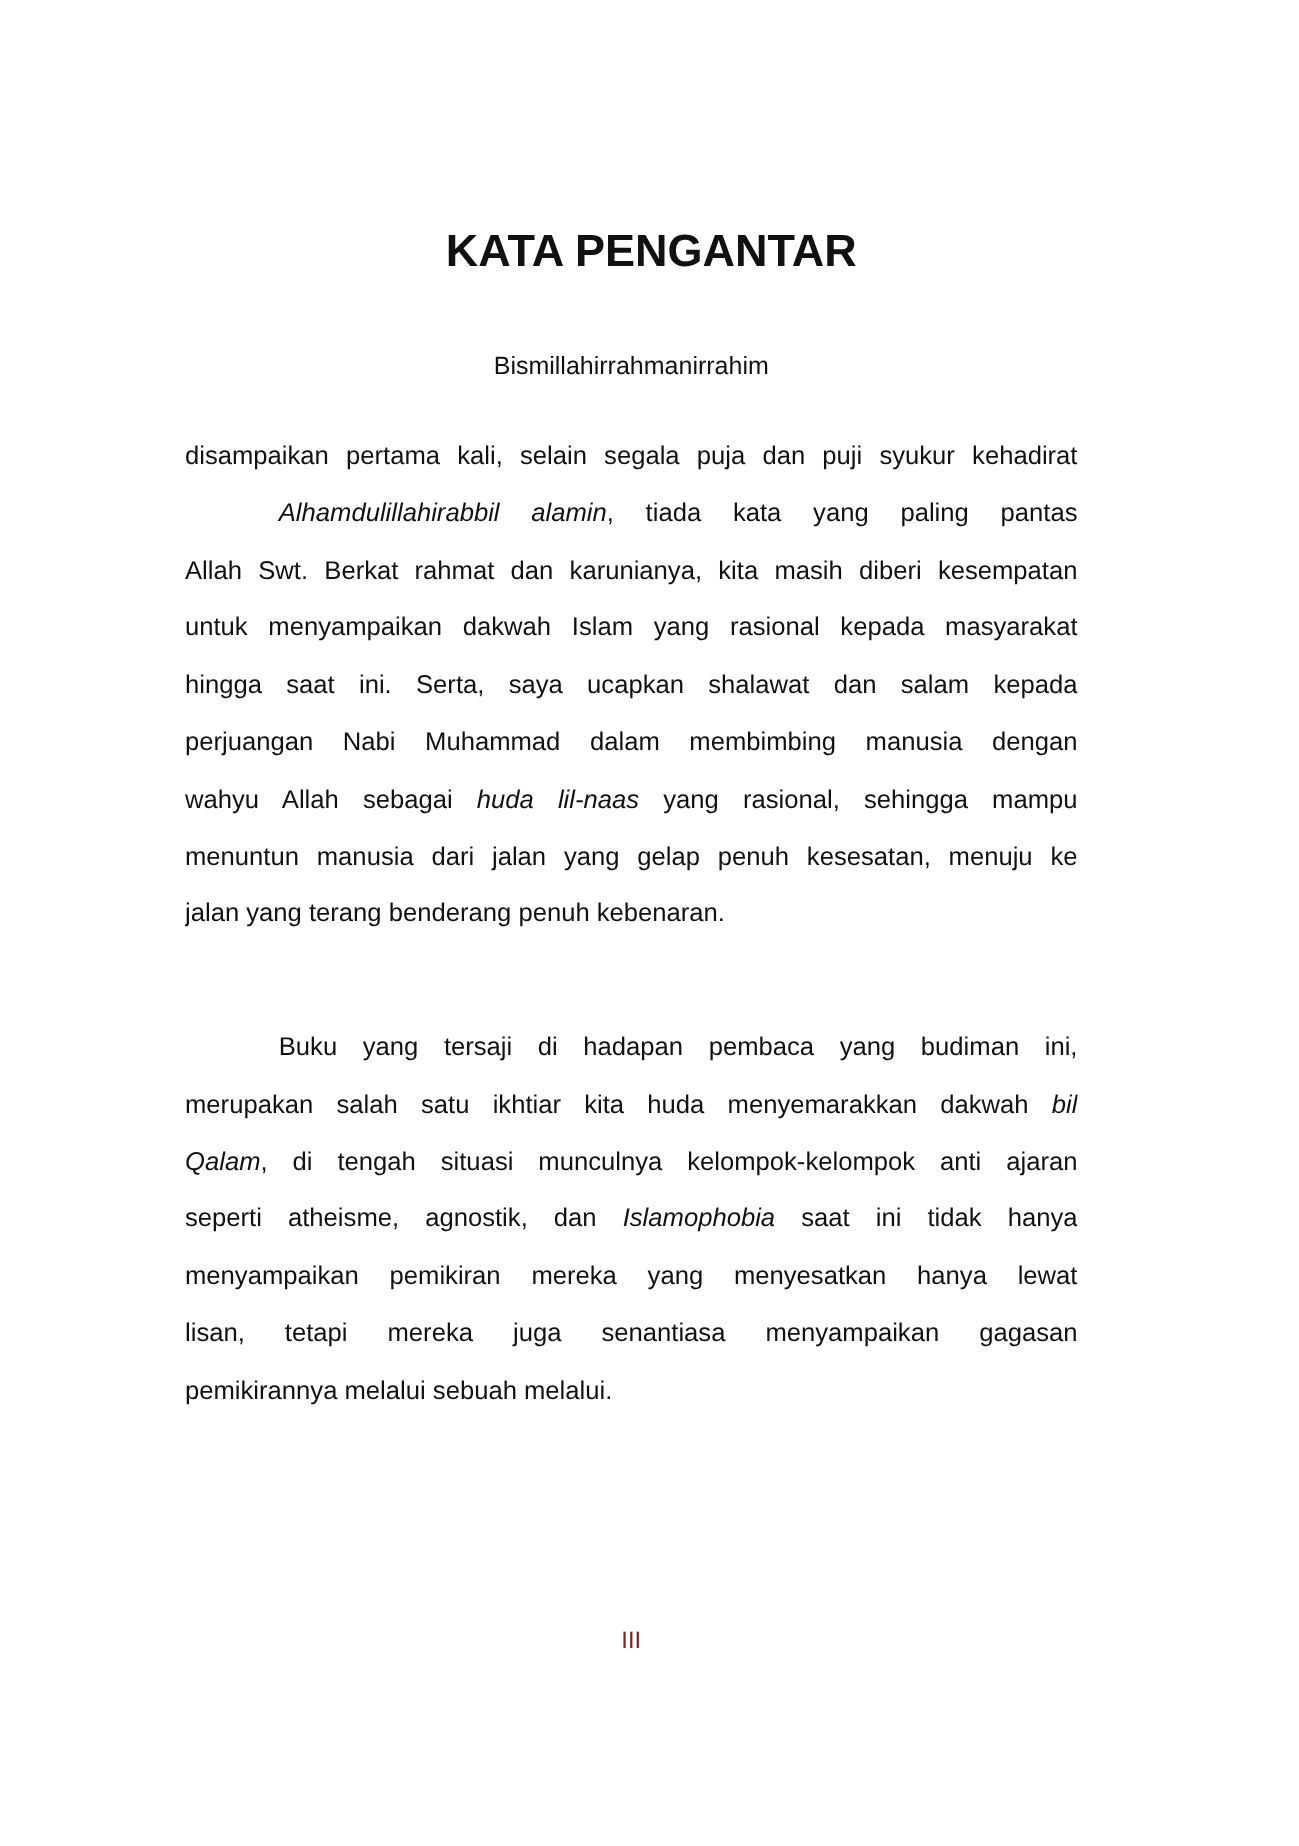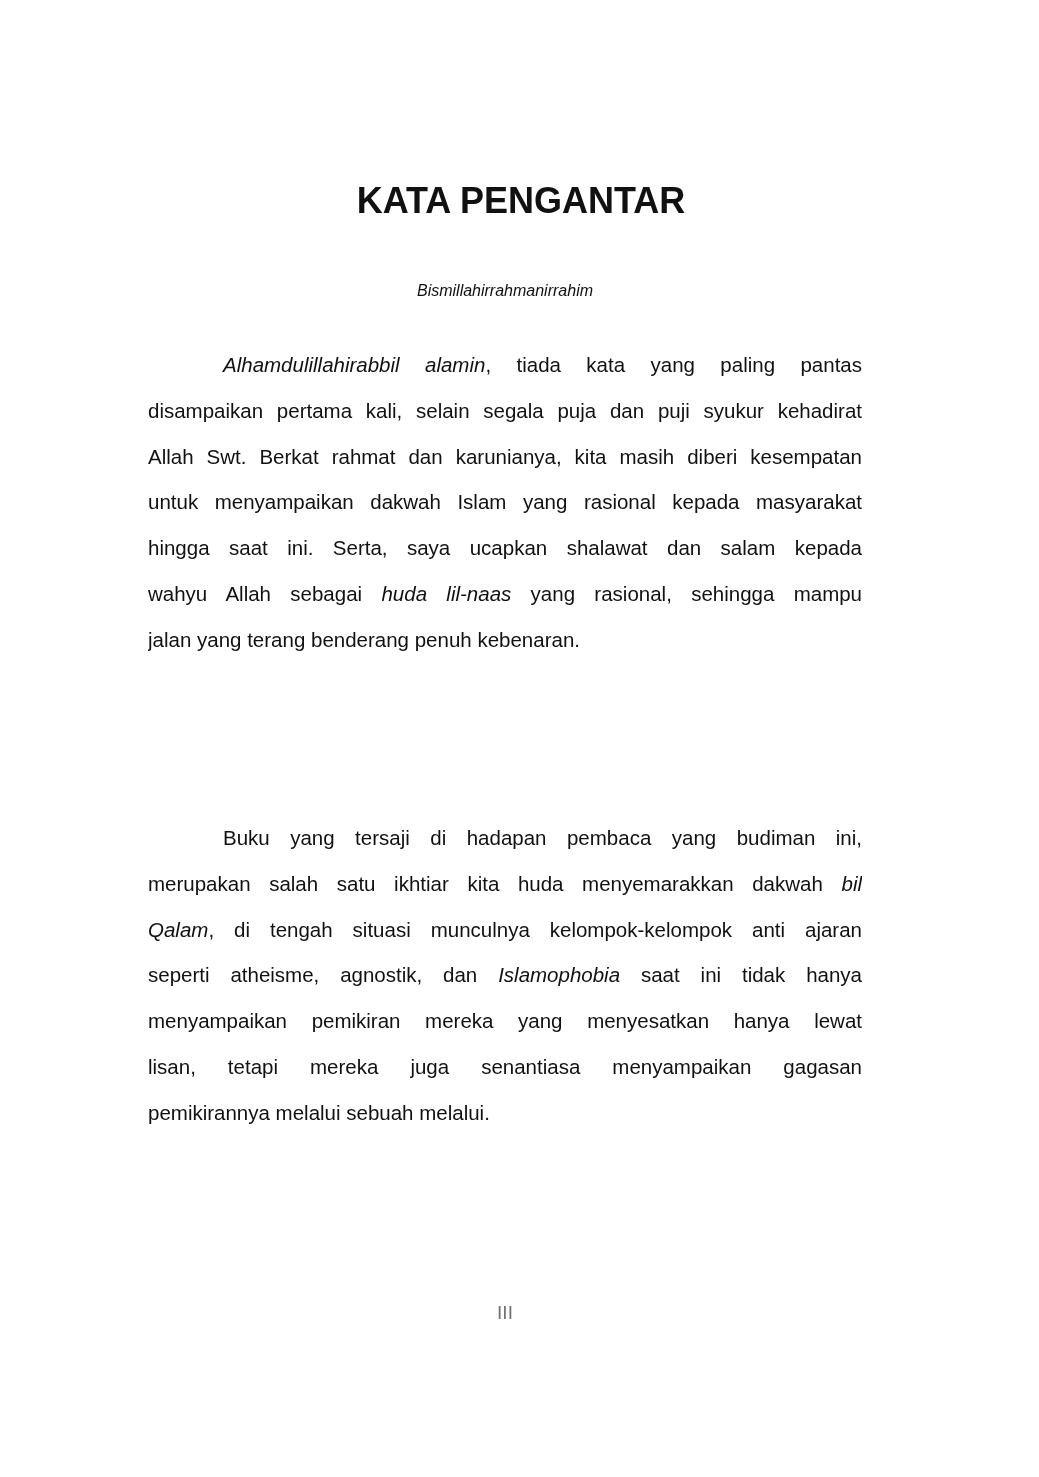--- a/index.html
+++ b/index.html
@@ -2,44 +2,46 @@
 <html><head>
 <meta charset="utf-8">
 <style>
   html, body { margin: 0; padding: 0; background: #ffffff; }
   body { width: 1039px; height: 1477px; position: relative; overflow: hidden; }
   .page { position: absolute; left: 0; top: 0; width: 1039px; height: 1477px; background: #ffffff; color: #111111;
           font-family: "Liberation Sans", "DejaVu Sans", sans-serif; }
   .title { position: absolute; top: 180px; left: 0; width: 1010px; text-align: center;
            font-weight: bold; font-size: 36px; letter-spacing: 0px; color: #111; padding-left: 16px; }
   .subtitle { position: absolute; top: 282px; left: 0; width: 1010px; text-align: center;
-              font-style: italic; font-size: 16px; color: #111; }
+              font-size: 20px; color: #111; }
   .para { position: absolute; left: 148px; width: 714px; }
   .line { height: 45.8px; line-height: 45.8px; font-size: 20.5px; white-space: nowrap;
           text-align: justify; text-align-last: justify; overflow: hidden; }
   .line.last { text-align-last: left; }
   .line.indent { padding-left: 75px; }
   .line span { }
   .it { font-style: italic; }
-  .pagenum { position: absolute; top: 1302px; left: 0; width: 1010px; text-align: center; font-size: 19px; color: #737373; }
+  .pagenum { position: absolute; top: 1302px; left: 0; width: 1010px; text-align: center; font-size: 19px; color: #7f1d1d; }
 </style>
 </head>
 <body>
 
 <div class="page">
   <div class="title">KATA PENGANTAR</div>
   <div class="subtitle">Bismillahirrahmanirrahim</div>
 
   <div class="para" id="para-0" style="top:342px;">
+      <div class="line"><span>disampaikan pertama kali, selain segala puja dan puji syukur kehadirat</span></div>
       <div class="line indent"><span class="it">Alhamdulillahirabbil alamin</span><span>, tiada kata yang paling pantas</span></div>
-      <div class="line"><span>disampaikan pertama kali, selain segala puja dan puji syukur kehadirat</span></div>
       <div class="line"><span>Allah Swt. Berkat rahmat dan karunianya, kita masih diberi kesempatan</span></div>
       <div class="line"><span>untuk menyampaikan dakwah Islam yang rasional kepada masyarakat</span></div>
       <div class="line"><span>hingga saat ini. Serta, saya ucapkan shalawat dan salam kepada</span></div>
+      <div class="line"><span>perjuangan Nabi Muhammad dalam membimbing manusia dengan</span></div>
       <div class="line"><span>wahyu Allah sebagai </span><span class="it">huda lil-naas</span><span> yang rasional, sehingga mampu</span></div>
+      <div class="line"><span>menuntun manusia dari jalan yang gelap penuh kesesatan, menuju ke</span></div>
       <div class="line last"><span>jalan yang terang benderang penuh kebenaran.</span></div>
     </div>
   <div class="para" id="para-1" style="top:815px;">
       <div class="line indent"><span>Buku yang tersaji di hadapan pembaca yang budiman ini,</span></div>
       <div class="line"><span>merupakan salah satu ikhtiar kita huda menyemarakkan dakwah </span><span class="it">bil</span></div>
       <div class="line"><span class="it">Qalam</span><span>, di tengah situasi munculnya kelompok-kelompok anti ajaran</span></div>
       <div class="line"><span>seperti atheisme, agnostik, dan </span><span class="it">Islamophobia</span><span> saat ini tidak hanya</span></div>
       <div class="line"><span>menyampaikan pemikiran mereka yang menyesatkan hanya lewat</span></div>
       <div class="line"><span>lisan, tetapi mereka juga senantiasa menyampaikan gagasan</span></div>
       <div class="line last"><span>pemikirannya melalui sebuah melalui.</span></div>

